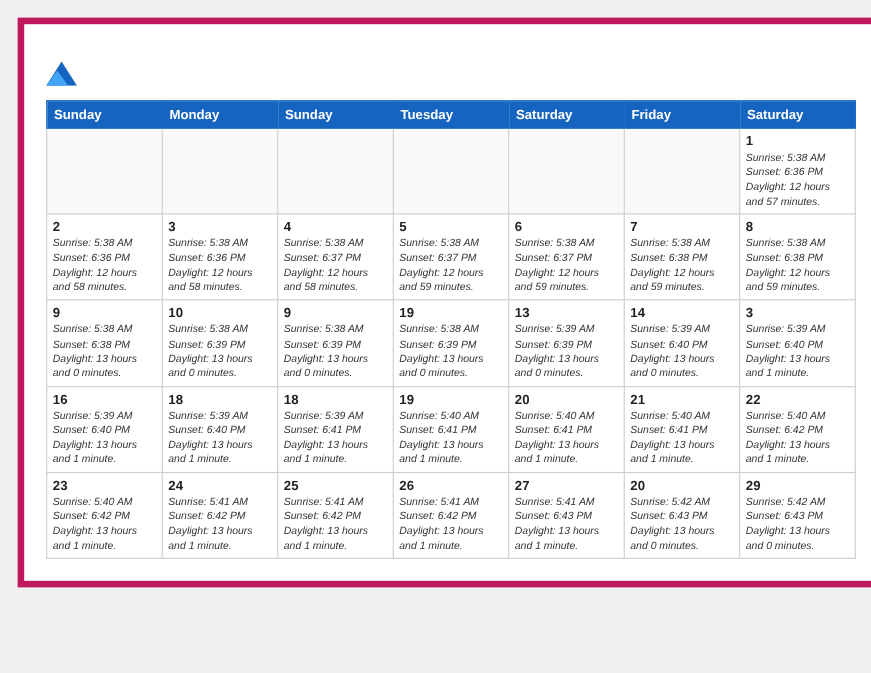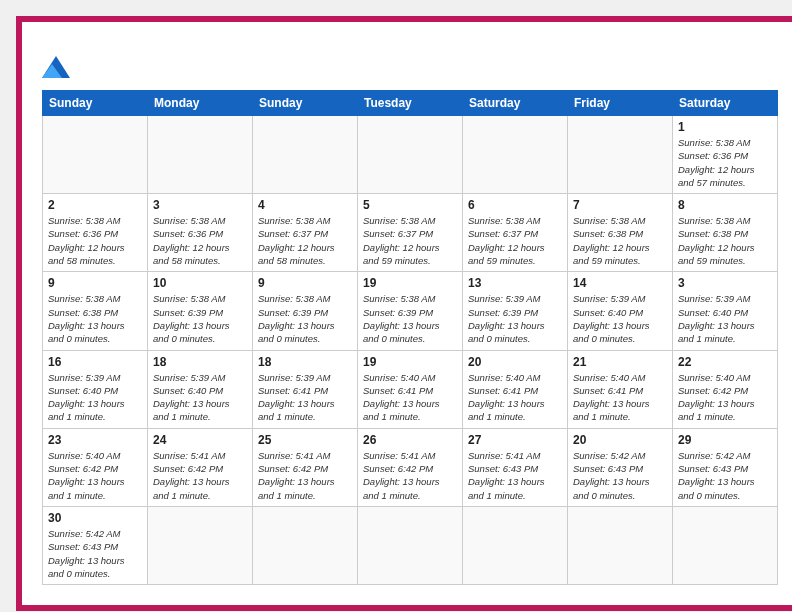--- a/index.html
+++ b/index.html
@@ -258,27 +258,15 @@
           </td>
           <td>
             <span class="day-number">20</span>
             <div class="day-info">Sunrise: 5:42 AM<br>Sunset: 6:43 PM<br>Daylight: 13 hours<br>and 0 minutes.</div>
           </td>
           <td>
             <span class="day-number">29</span>
             <div class="day-info">Sunrise: 5:42 AM<br>Sunset: 6:43 PM<br>Daylight: 13 hours<br>and 0 minutes.</div>
           </td>
         </tr>
-        <tr class="week-row">
-          <td class="last-row">
-            <span class="day-number">30</span>
-            <div class="day-info">Sunrise: 5:42 AM<br>Sunset: 6:43 PM<br>Daylight: 13 hours<br>and 0 minutes.</div>
-          </td>
-          <td class="empty last-row"></td>
-          <td class="empty last-row"></td>
-          <td class="empty last-row"></td>
-          <td class="empty last-row"></td>
-          <td class="empty last-row"></td>
-          <td class="empty last-row"></td>
-        </tr>
       </tbody>
   </table>
 </div>
 
 </body></html>

